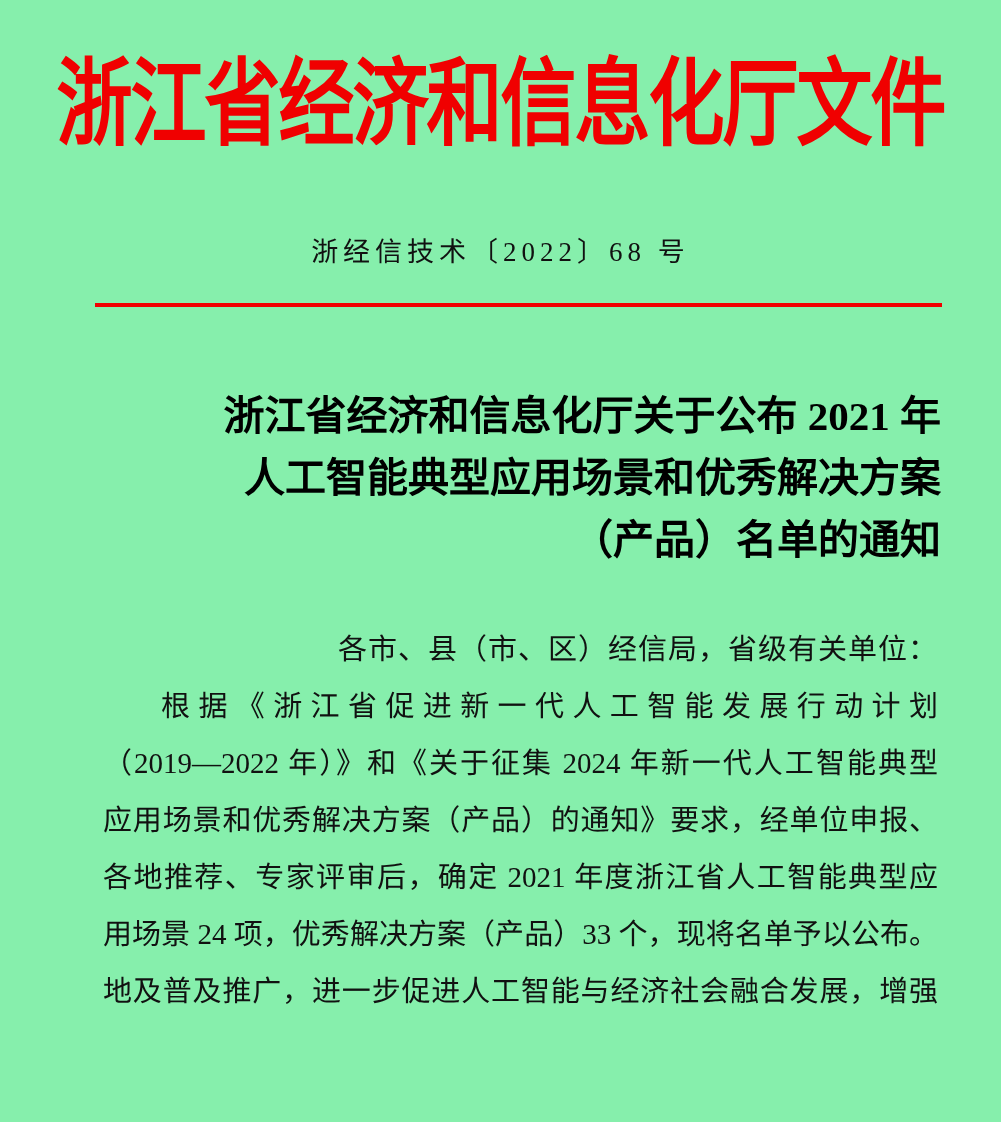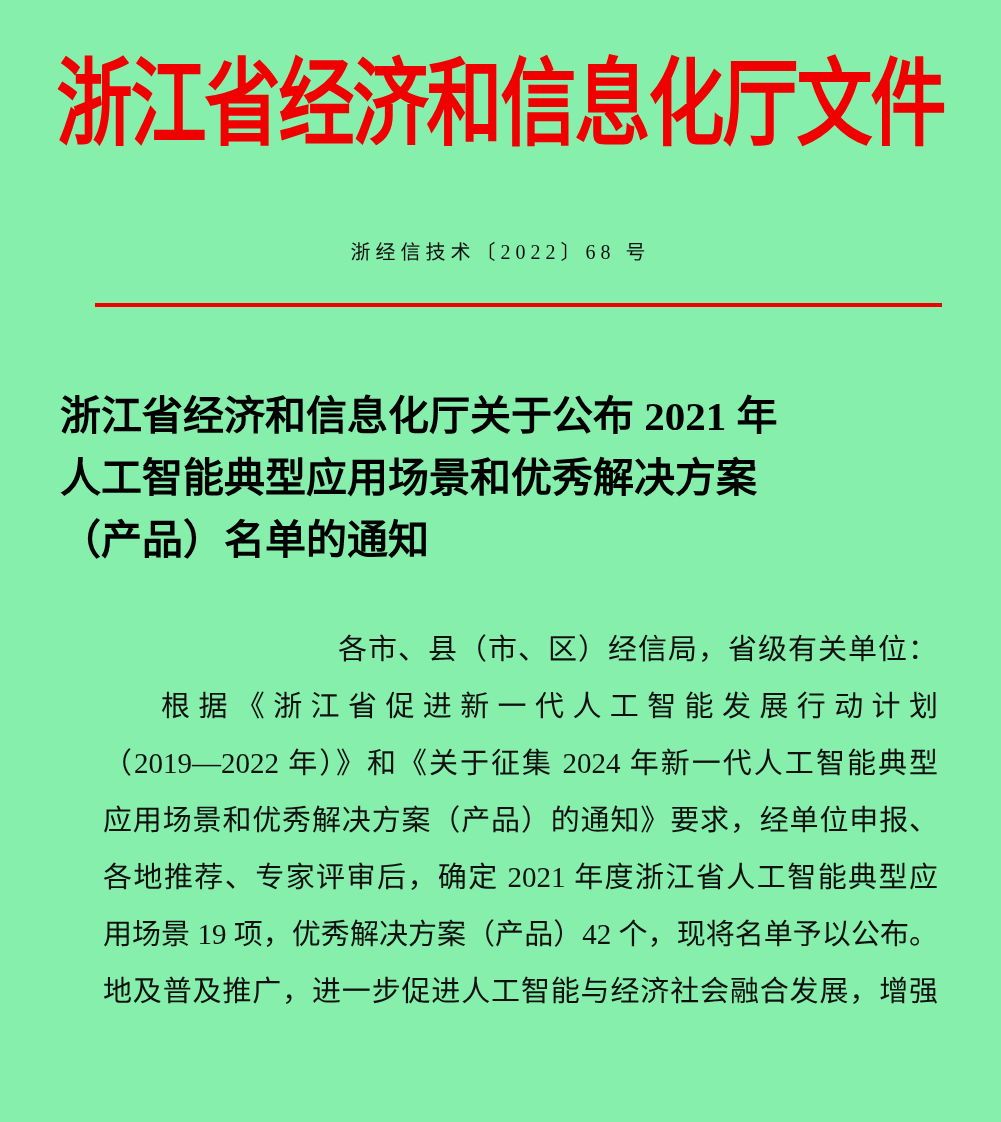--- a/index.html
+++ b/index.html
@@ -34,21 +34,21 @@
     transform-origin: 50% 0%;
   }
 
   
   .doc-number {
     position: absolute;
     top: 232px;
     left: 0;
     width: 100%;
     text-align: center;
-    font-size: 20px;
+    font-size: 27px;
     letter-spacing: 5px;
     line-height: 40px;
     color: #111111;
   }
 
   
   .red-rule {
     position: absolute;
     top: 303px;
     left: 95px;
@@ -56,21 +56,21 @@
     height: 4px;
     background: #f00000;
   }
 
   
   .doc-title {
     position: absolute;
     top: 385px;
     left: 60px;
     width: 881px;
-    text-align: left;
+    text-align: right;
     font-weight: bold;
     font-size: 41px;
     color: #000000;
   }
   .doc-title .title-line {
     line-height: 62px;
     white-space: nowrap;
   }
 
   
@@ -121,21 +121,21 @@
 
   <div class="body-text">
 
     <div class="body-line salutation">各市、县（市、区）经信局，省级有关单位：</div>
 
     <div>
       <div class="body-line justified indent">根据《浙江省促进新一代人工智能发展行动计划</div>
       <div class="body-line justified">（2019—2022 年）》和《关于征集 2024 年新一代人工智能典型</div>
       <div class="body-line justified">应用场景和优秀解决方案（产品）的通知》要求，经单位申报、</div>
       <div class="body-line justified">各地推荐、专家评审后，确定 2021 年度浙江省人工智能典型应</div>
-      <div class="body-line justified">用场景 19 项，优秀解决方案（产品）42 个，现将名单予以公布。</div>
+      <div class="body-line justified">用场景 24 项，优秀解决方案（产品）33 个，现将名单予以公布。</div>
     </div>
 
     <div>
       <div class="body-line justified">地及普及推广，进一步促进人工智能与经济社会融合发展，增强</div>
     </div>
 
   </div>
 
 </div>
 

